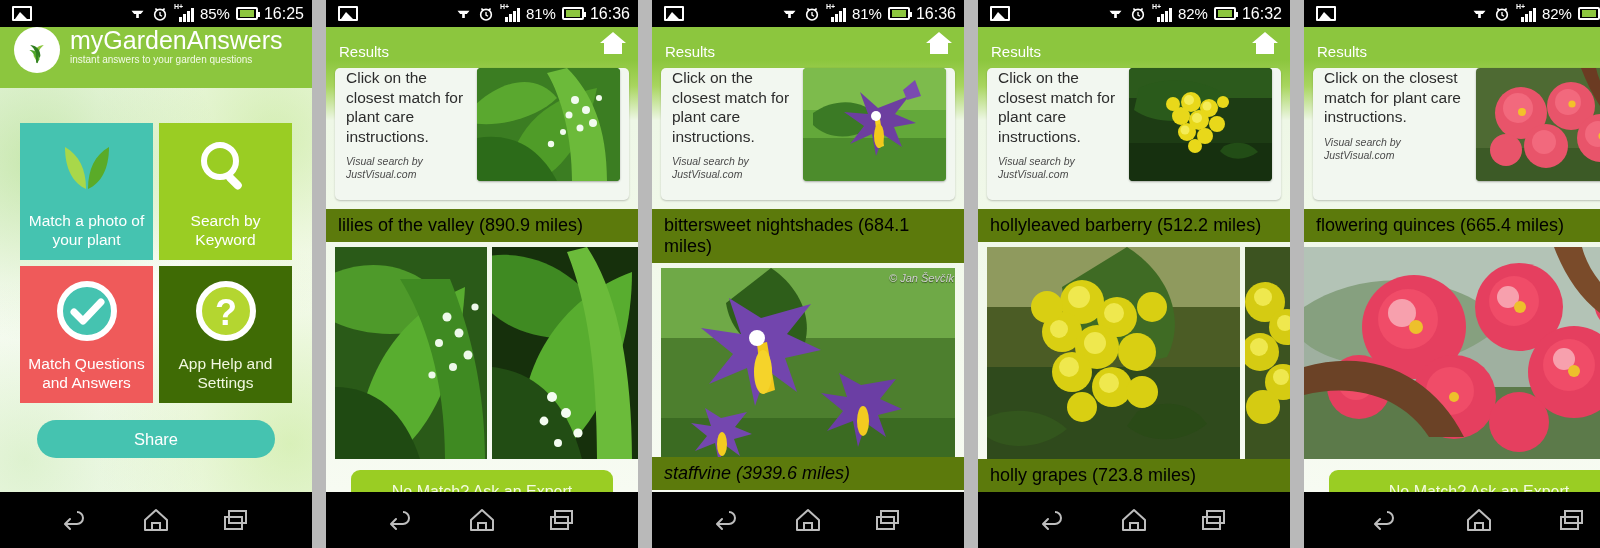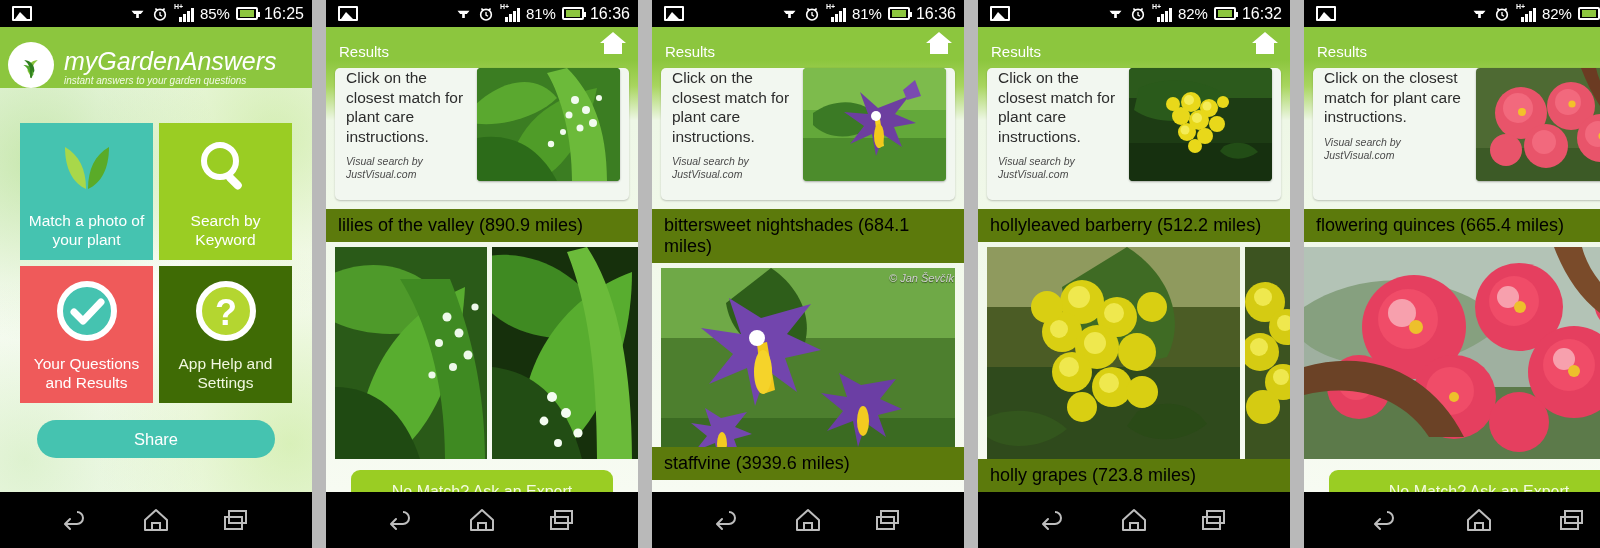--- a/index.html
+++ b/index.html
@@ -61,21 +61,21 @@
   }
   .batt:before{content:"";position:absolute;right:-4px;top:3px;width:2px;height:5px;background:#fff;}
   .batt em{ display:block; height:7px; background:#8dc63f; margin:0 2px; width:15px;}
   .clock{ font-size:16px; }
 
   
   .apphead{
     background:#8cc63e; flex:0 0 auto; position:relative;
   }
   .brandhead{
-    height:61px; display:flex; align-items:flex-end; gap:10px; padding:0 8px;font-style:italic;
+    height:61px; display:flex; align-items:flex-start; gap:10px; padding:0 14px;
   }
   .logo{
     width:46px;height:46px;border-radius:50%;
     background:#fff; display:flex;align-items:center;justify-content:center;
     flex:0 0 46px;
   }
   .brandtxt{ display:flex; flex-direction:column; justify-content:center; }
   .brandname{ color:#fff; font-size:25px; line-height:26px; font-weight:400;}
   .brandsub{ color:#f2fae6; font-size:10px; line-height:14px;}
 
@@ -244,21 +244,21 @@
           <span class="tl">Search by Keyword</span>
         </div>
 
         <div class="tile t-red">
           <span class="ic">
             <svg width="62" height="62" viewBox="0 0 62 62">
               <circle cx="31" cy="31" r="27" fill="#45c3b0" stroke="#fff" stroke-width="6"></circle>
               <path d="M18 32l9 9 18-19" fill="none" stroke="#fff" stroke-width="7" stroke-linecap="round" stroke-linejoin="round"></path>
             </svg>
           </span>
-          <span class="tl">Your Questions and Results</span>
+          <span class="tl">Match Questions and Answers</span>
         </div>
 
         <div class="tile t-dark">
           <span class="ic">
             <svg width="62" height="62" viewBox="0 0 62 62">
               <circle cx="31" cy="31" r="27" fill="#b4d630" stroke="#fff" stroke-width="6"></circle>
               <text x="31" y="45" font-size="36" font-weight="bold" text-anchor="middle" fill="#fff" font-family="Liberation Sans, sans-serif">?</text>
             </svg>
           </span>
           <span class="tl">App Help and Settings</span>
@@ -512,21 +512,21 @@
             </g>
             <g transform="translate(30,140)">
               <path d="M30 10L14 0l6 18L0 15l16 13-12 15 20-8 4 20 6-18 15 11-6-17 18-5-17-7 12-15z" fill="#7447af"></path>
               <ellipse cx="31" cy="36" rx="5" ry="12" fill="#f3cb20"></ellipse>
             </g>
           </svg>
         </div>
         <div class="watermark" style="position:absolute;right:10px;top:4px;color:#cfcfcf;font-size:11px;font-style:italic;text-shadow:0 1px 1px rgba(0,0,0,.5);">© Jan Ševčík</div>
       </div>
 
-      <div class="matchbar" style="position:absolute;left:0;right:0;bottom:12px;margin-top:0;">staffvine (3939.6 miles)</div>
+      <div class="matchbar" style="position:absolute;left:0;right:0;bottom:2px;margin-top:0;font-style:italic;">staffvine (3939.6 miles)</div>
     </div>
 
     <div class="navbar">
       <span class="navbtn">
         <svg width="30" height="24" viewBox="0 0 30 24">
             <path d="M5 16h11a6 6 0 0 0 0-12" fill="none" stroke="#bdbdbd" stroke-width="2"></path>
             <path d="M9 11l-5 5 5 5" fill="none" stroke="#bdbdbd" stroke-width="2" stroke-linejoin="round" stroke-linecap="round"></path>
           </svg>
       </span>
       <span class="navbtn">

